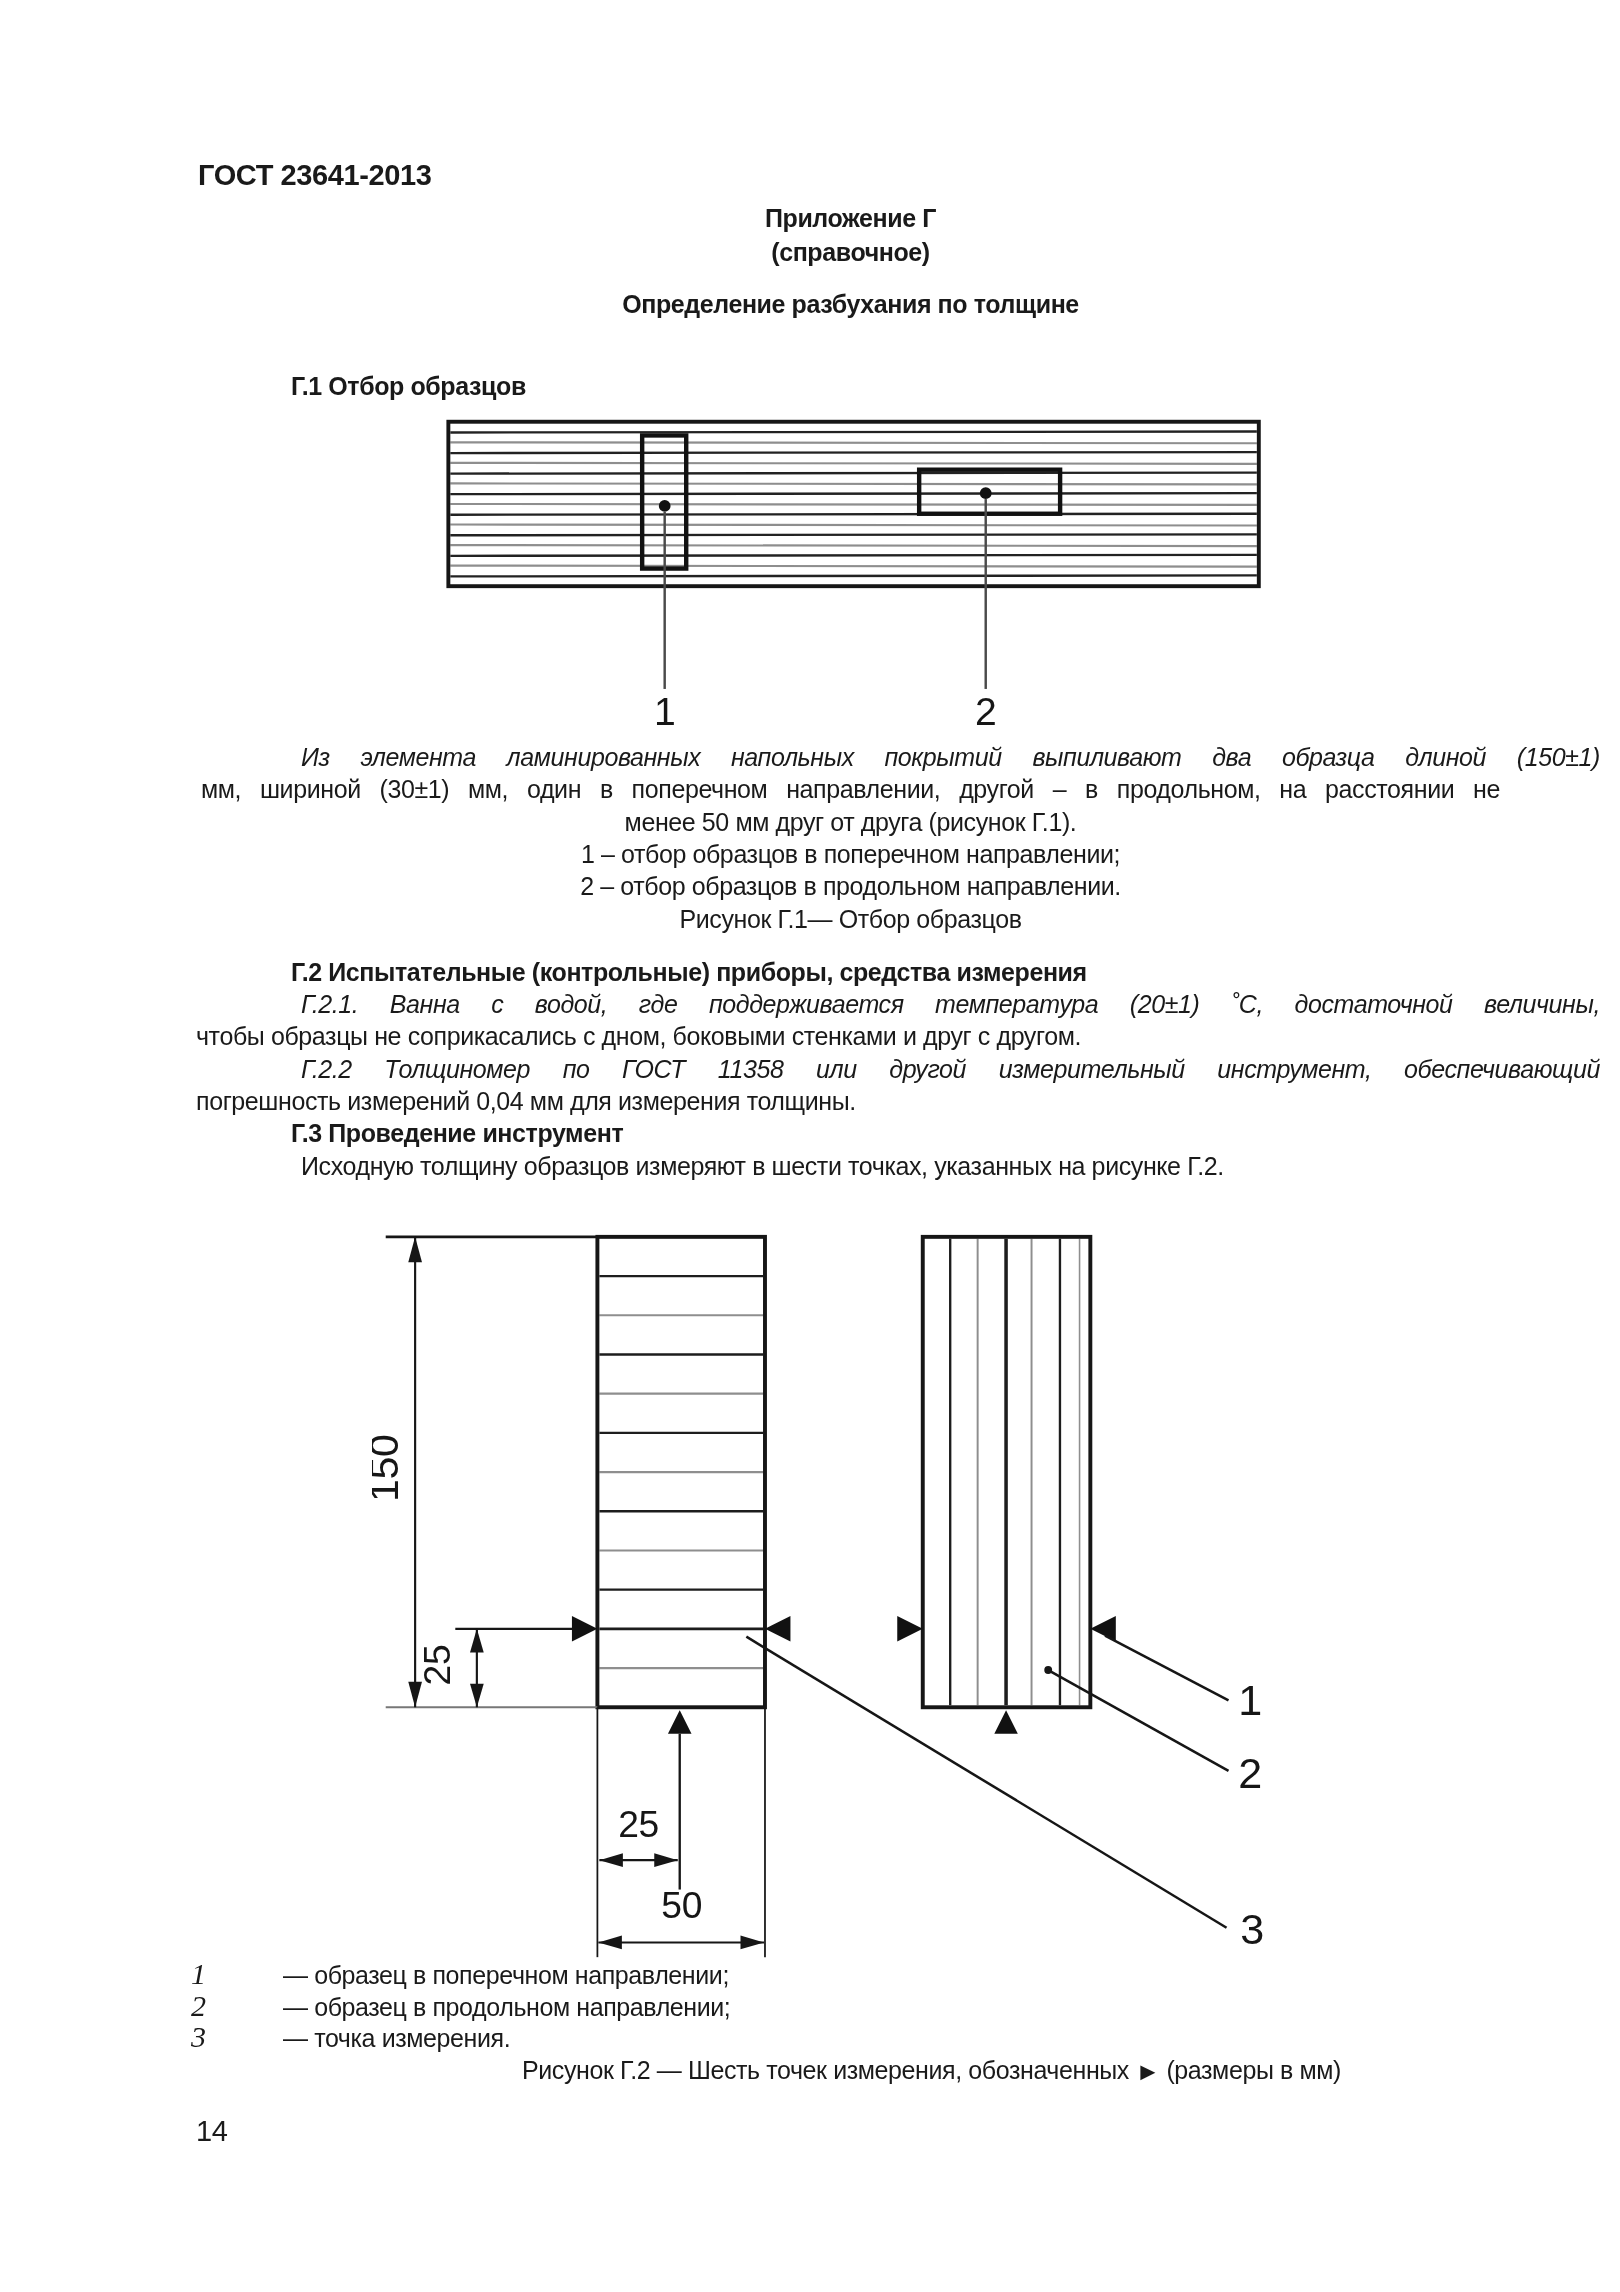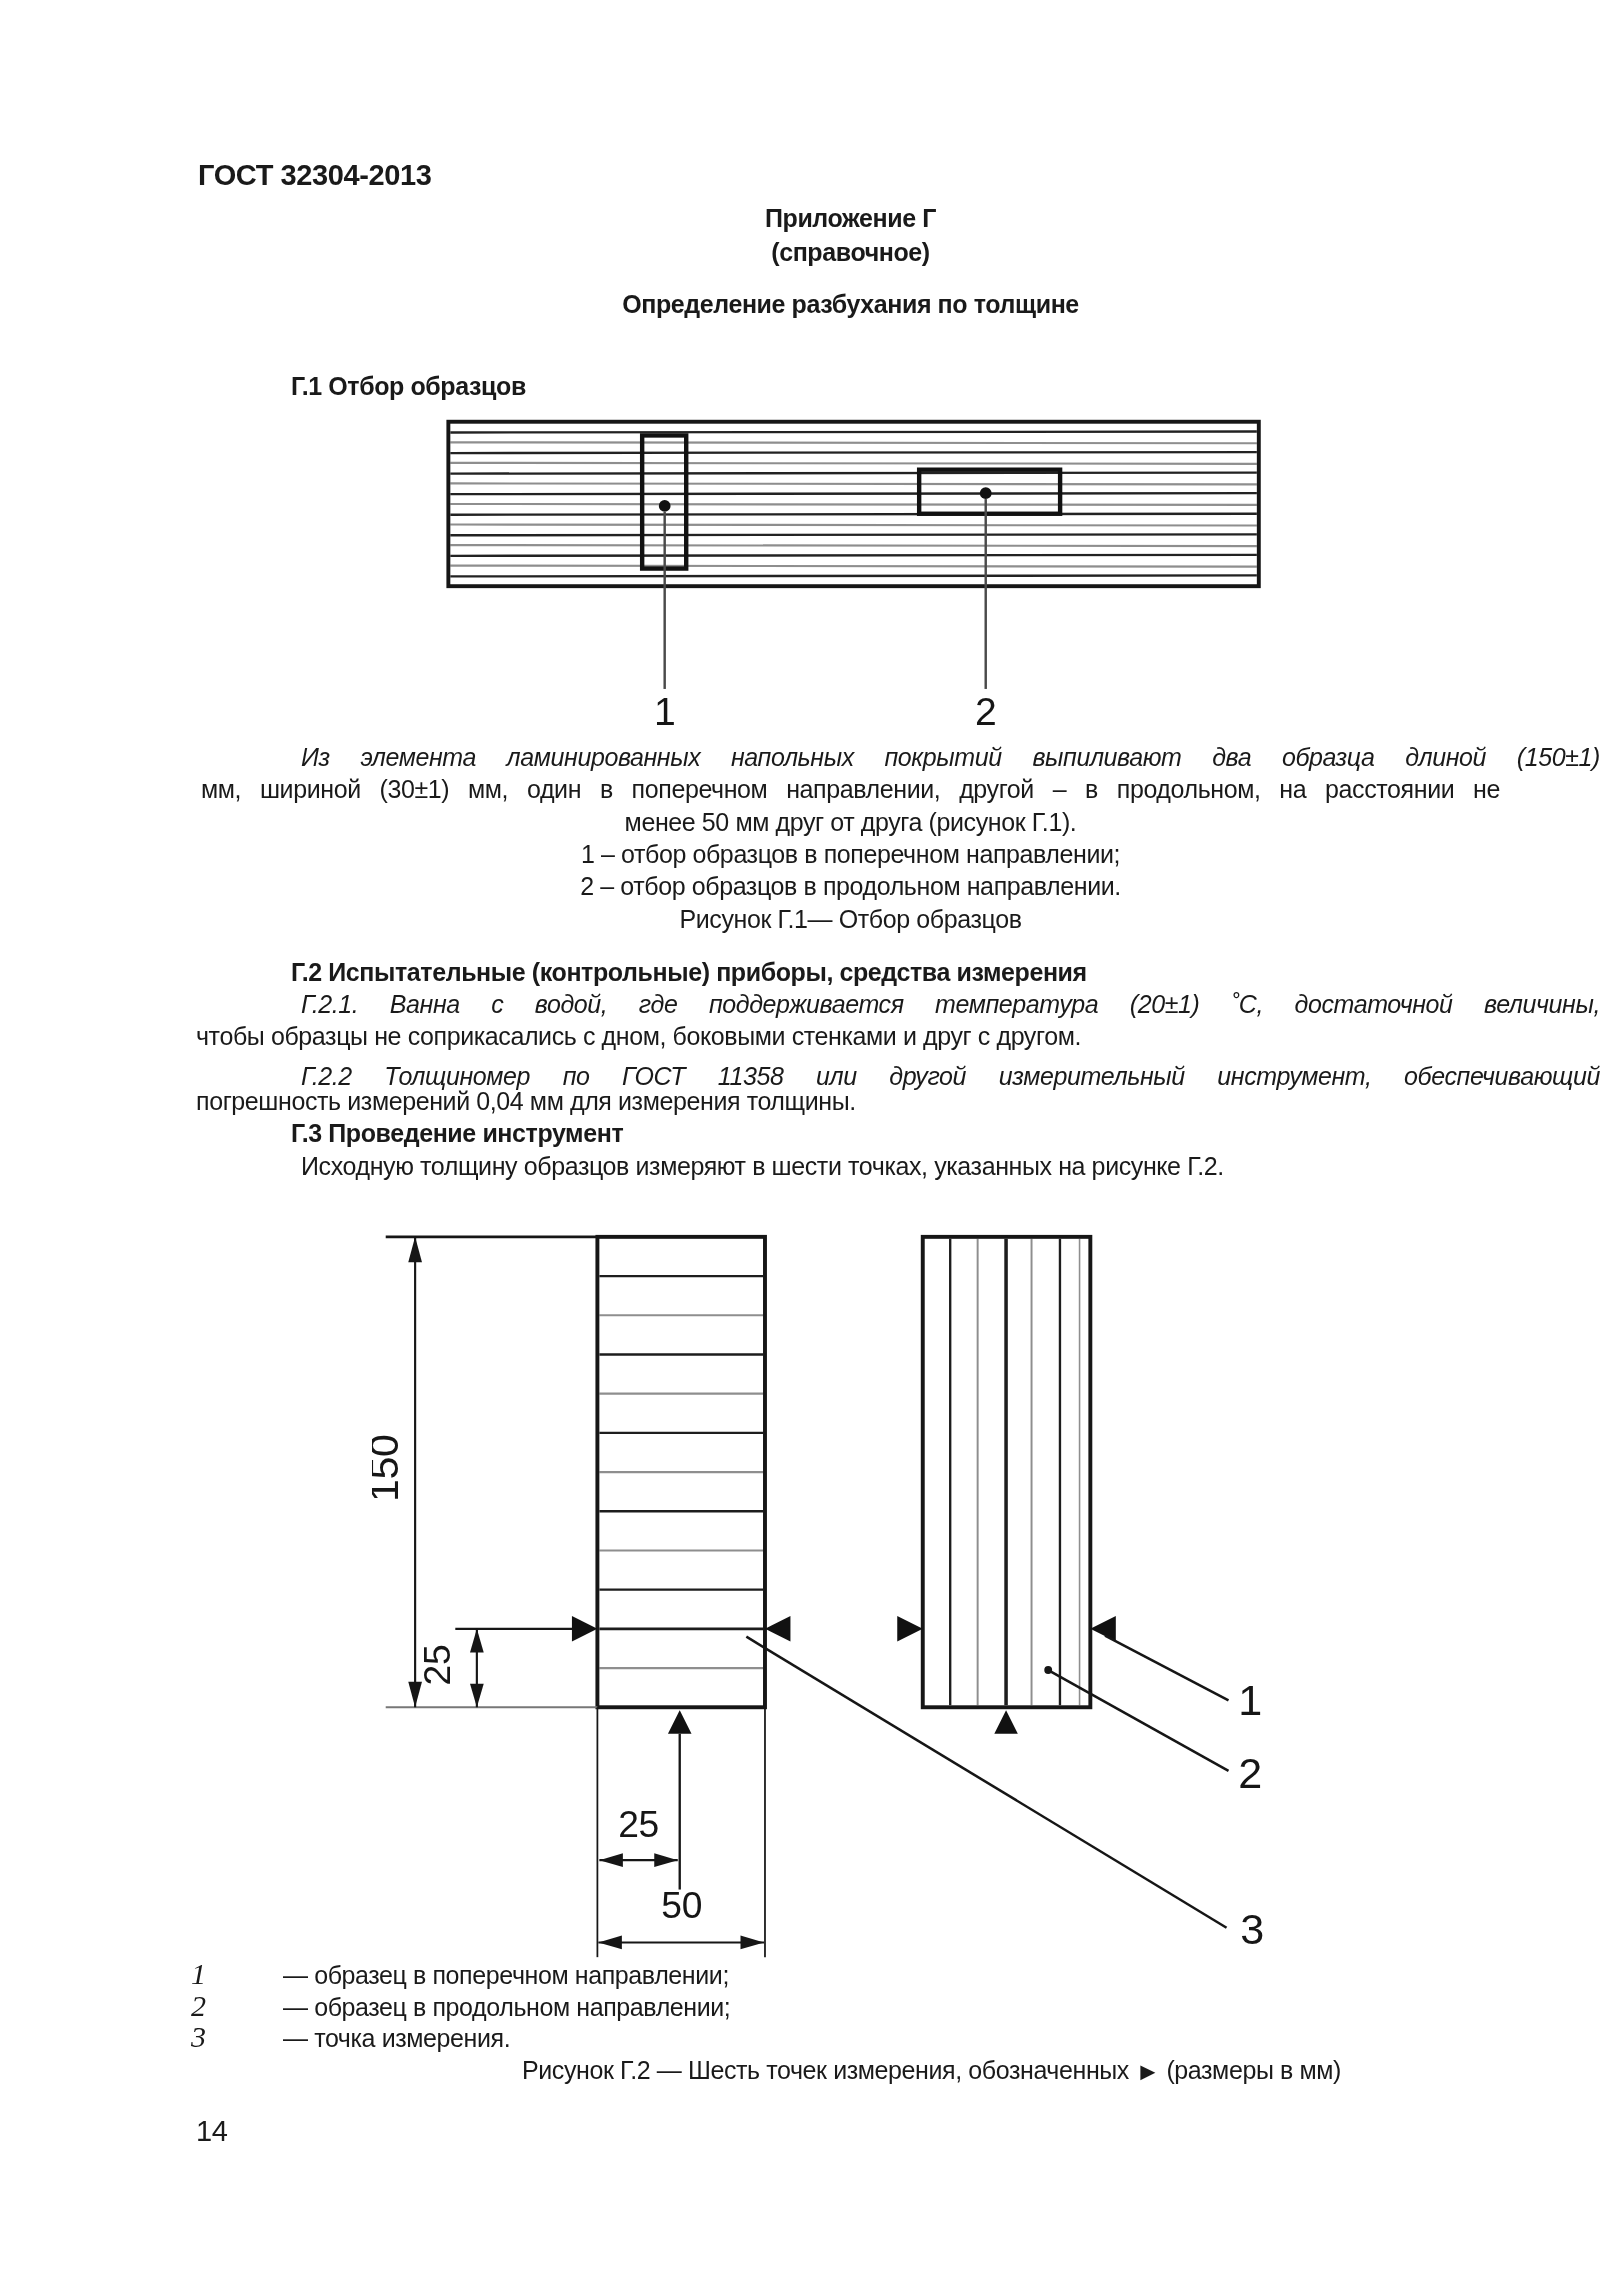--- a/index.html
+++ b/index.html
@@ -15,21 +15,21 @@
   .just{white-space:normal;text-align:justify;text-align-last:justify;}
   .ctr{text-align:center;white-space:nowrap;}
   .ind{padding-left:100px;font-style:italic;}
   .num-serif{font-family:"Liberation Serif",serif;font-style:italic;font-size:30px;}
   svg text{font-family:"Liberation Sans",sans-serif;fill:#161616;}
   .cap-marker{display:inline-block;transform:translateY(1px);}
 </style>
 </head>
 <body>
 
-<div class="abs line b" style="left:198px;top:159px;font-size:29px;">ГОСТ 32304-2013</div>
+<div class="abs line b" style="left:198px;top:159px;font-size:29px;">ГОСТ 23641-2013</div>
 
 <div class="abs wide ctr line b" style="top:202px;">Приложение Г</div>
 <div class="abs wide ctr line b" style="top:236px;">(справочное)</div>
 <div class="abs wide ctr line b" style="top:288px;">Определение разбухания по толщине</div>
 
 <div class="abs line b" style="left:291px;top:370px;">Г.1 Отбор образцов</div>
 
 <svg class="abs" style="left:431px;top:410px;" width="853" height="323" viewBox="0 0 870 330">
 
   <g>
@@ -66,21 +66,21 @@
 <div class="abs wide line just ind" style="top:741px;">Из элемента ламинированных напольных покрытий выпиливают два образца длиной (150±1)</div>
 <div class="abs wide line just" style="top:773px;">мм, шириной (30±1) мм, один в поперечном направлении, другой – в продольном, на расстоянии не</div>
 <div class="abs wide line ctr" style="top:806px;">менее 50 мм друг от друга (рисунок Г.1).</div>
 <div class="abs wide line ctr" style="top:838px;">1 – отбор образцов в поперечном направлении;</div>
 <div class="abs wide line ctr" style="top:870px;">2 – отбор образцов в продольном направлении.</div>
 <div class="abs wide line ctr" style="top:903px;">Рисунок Г.1— Отбор образцов</div>
 
 <div class="abs line b" style="left:291px;top:956px;">Г.2 Испытательные (контрольные) приборы, средства измерения</div>
 <div class="abs wide line just ind" style="top:988px;">Г.2.1. Ванна с водой, где поддерживается температура (20±1) ˚С, достаточной величины,</div>
 <div class="abs line" style="left:196px;top:1020px;">чтобы образцы не соприкасались с дном, боковыми стенками и друг с другом.</div>
-<div class="abs wide line just ind" style="top:1053px;margin-top:7px;">Г.2.2 Толщиномер по ГОСТ 11358 или другой измерительный инструмент, обеспечивающий</div>
+<div class="abs wide line just ind" style="top:1053px;">Г.2.2 Толщиномер по ГОСТ 11358 или другой измерительный инструмент, обеспечивающий</div>
 <div class="abs line" style="left:196px;top:1085px;">погрешность измерений 0,04 мм для измерения толщины.</div>
 
 <div class="abs line b" style="left:291px;top:1117px;">Г.3 Проведение инструмент</div>
 <div class="abs line" style="left:301px;top:1150px;">Исходную толщину образцов измеряют в шести точках, указанных на рисунке Г.2.</div>
 
 <svg class="abs" style="left:372px;top:1215px;" width="931" height="765" viewBox="0 0 950 780">
 
   <g>
     <line x1="232" y1="62" x2="399" y2="62" stroke="#1d1d1d" stroke-width="2.4"></line>
     <line x1="232" y1="102" x2="399" y2="102" stroke="#8e8e8e" stroke-width="2.2"></line>

